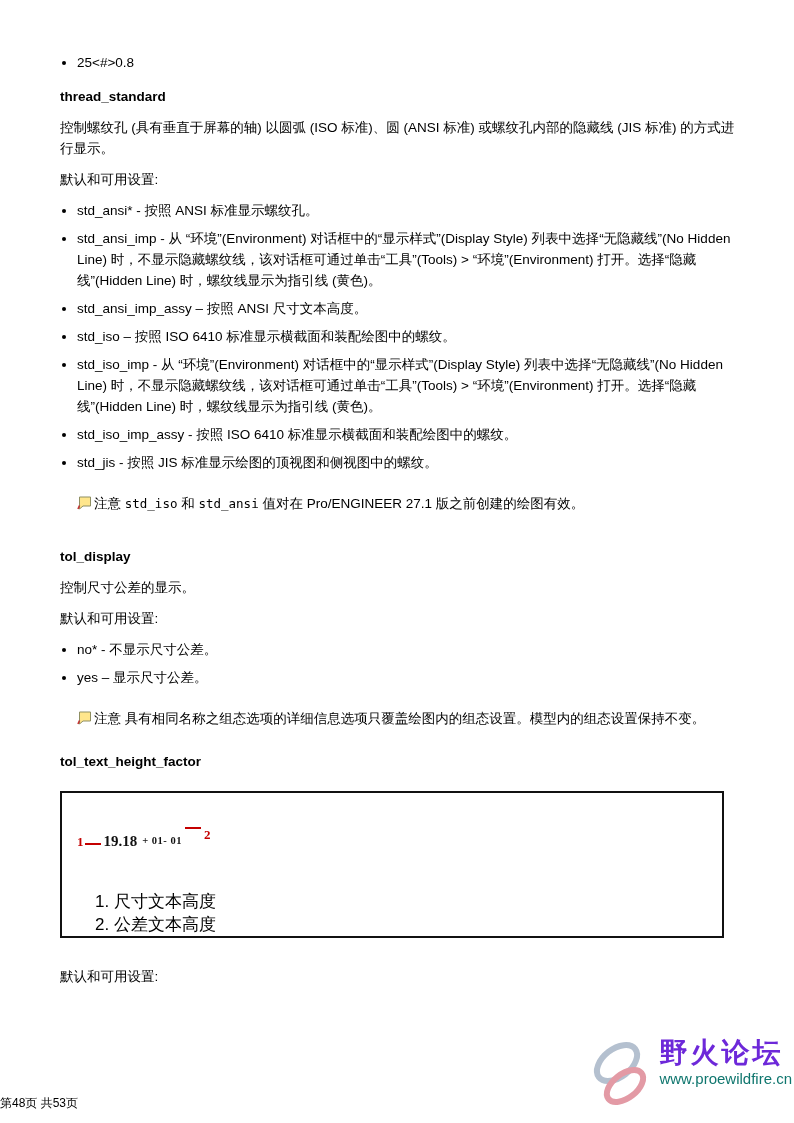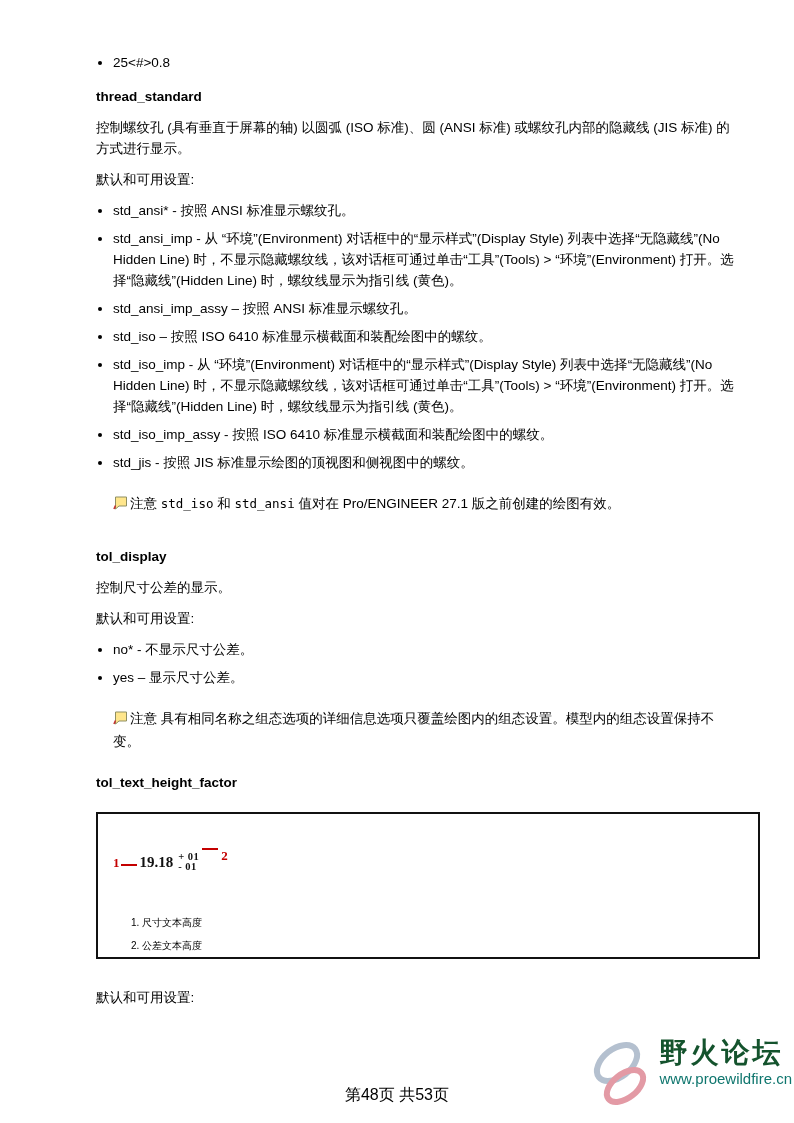--- a/index.html
+++ b/index.html
@@ -2,21 +2,21 @@
 <html><head>
 <meta charset="utf-8">
 <style>
   html,body{margin:0;padding:0;}
   body{
     width:794px;height:1123px;position:relative;overflow:hidden;
     background:#ffffff;color:#000;
     font-family:"Liberation Sans","DejaVu Sans",sans-serif;
     font-size:13.5px;line-height:21px;
   }
-  .content{padding:42px 58px 0 96px;}
+  .content{padding:42px 58px 0 60px;}
   ul{margin:10px 0;padding-left:17px;list-style:disc outside;}
   li{margin-bottom:7px;}
   li:last-child{margin-bottom:0;}
   p{margin:10px 0;}
   p.desc{}
   h3{font-size:13.5px;line-height:21px;font-weight:bold;margin:30px 0 0 0;}
   h3.h-first{margin-top:13px;}
   h3.h-late{margin-top:20px;}
   .b{font-weight:normal;}
   .mono{font-family:"DejaVu Sans Mono","Liberation Mono",monospace;font-size:12.5px;}
@@ -32,50 +32,50 @@
     border-right:2px solid #111;line-height:22px;
   }
   .tol-table .cell-right{flex:1;box-sizing:border-box;padding:0 0 0 15px;}
   .dim-figure{
     margin-top:38px;display:flex;align-items:center;
     font-family:"Liberation Serif","DejaVu Serif",serif;font-weight:bold;color:#111;
   }
   .dim-figure .c-red{color:#c40000;font-size:13px;line-height:13px;}
   .bracket-low{width:16px;height:12px;border-bottom:2px solid #c40000;margin:0 3px 6px 1px;}
   .dim-val{font-size:15px;line-height:16px;}
-  .tol-stack{display:inline-flex;flex-direction:column;font-size:10.5px;line-height:10px;margin-left:5px;letter-spacing:0.5px;}
+  .tol-stack{display:inline-flex;flex-direction:row;font-size:10.5px;line-height:10px;margin-left:5px;letter-spacing:0.5px;}
   .bracket-high{width:16px;height:12px;border-top:2px solid #c40000;margin:0 3px;transform:translateY(-7px);}
   .sup{transform:translateY(-7px);}
-  .fig-legend{margin:40px 0 0 18px;line-height:22.5px;font-size:10px;}
+  .fig-legend{margin:40px 0 0 18px;line-height:22.5px;font-size:17px;}
   .settings-last{margin-top:28px;}
   
-  .footer{position:absolute;left:0;bottom:18px;width:100%;text-align:center;font-size:16px;color:#000;}
+  .footer{position:absolute;left:0;bottom:9px;width:100%;font-size:12px;color:#000;}
   
   .watermark{position:absolute;right:2px;bottom:5px;display:flex;align-items:flex-start;}
   .wm-text{margin-left:2px;}
-  .wm-title{font-weight:bold;font-size:28px;line-height:34px;letter-spacing:3px;color:#14532d;font-family:"Liberation Sans",sans-serif;}
+  .wm-title{font-weight:bold;font-size:28px;line-height:34px;letter-spacing:3px;color:#6d28d9;font-family:"Liberation Sans",sans-serif;}
   .wm-url{font-size:15px;line-height:18px;color:#0f766e;}
 </style>
 </head>
 <body>
 
 <div class="content">
 
   <ul>
     <li>25&lt;#&gt;0.8</li>
   </ul>
 
   <h3 class="h-first">thread_standard</h3>
   <p class="desc">控制螺纹孔 (具有垂直于屏幕的轴) 以圆弧 (ISO 标准)、圆 (ANSI 标准) 或螺纹孔内部的隐藏线 (JIS 标准) 的方式进行显示。</p>
   <p>默认和可用设置:</p>
 
   <ul>
     <li><span>std_ansi* - 按照 ANSI 标准显示螺纹孔。</span></li>
     <li><span>std_ansi_imp - 从 </span><span class="b">“环境”(Environment)</span><span> 对话框中的</span><span class="b">“显示样式”(Display Style)</span><span> 列表中选择</span><span class="b">“无隐藏线”(No Hidden Line)</span><span> 时，不显示隐藏螺纹线，该对话框可通过单击</span><span class="b">“工具”(Tools)</span><span> &gt; </span><span class="b">“环境”(Environment)</span><span> 打开。选择</span><span class="b">“隐藏线”(Hidden Line)</span><span> 时，螺纹线显示为指引线 (黄色)。</span></li>
-    <li><span>std_ansi_imp_assy – 按照 ANSI 标准显示螺纹孔。</span></li>
+    <li><span>std_ansi_imp_assy – 按照 ANSI 尺寸文本高度。</span></li>
     <li><span>std_iso – 按照 ISO 6410 标准显示横截面和装配绘图中的螺纹。</span></li>
     <li><span>std_iso_imp - 从 </span><span class="b">“环境”(Environment)</span><span> 对话框中的</span><span class="b">“显示样式”(Display Style)</span><span> 列表中选择</span><span class="b">“无隐藏线”(No Hidden Line)</span><span> 时，不显示隐藏螺纹线，该对话框可通过单击</span><span class="b">“工具”(Tools)</span><span> &gt; </span><span class="b">“环境”(Environment)</span><span> 打开。选择</span><span class="b">“隐藏线”(Hidden Line)</span><span> 时，螺纹线显示为指引线 (黄色)。</span></li>
     <li><span>std_iso_imp_assy - 按照 ISO 6410 标准显示横截面和装配绘图中的螺纹。</span></li>
     <li><span>std_jis - 按照 JIS 标准显示绘图的顶视图和侧视图中的螺纹。</span></li>
   </ul>
 
   <div class="note">
     <span class="note-icon">
       <svg width="15" height="14" viewBox="0 0 15 14">
         <path d="M2.5 1 h11 v9 h-7.5 l-3.5 3 z" fill="#ffe68c" stroke="#8f8f62" stroke-width="1"></path>

